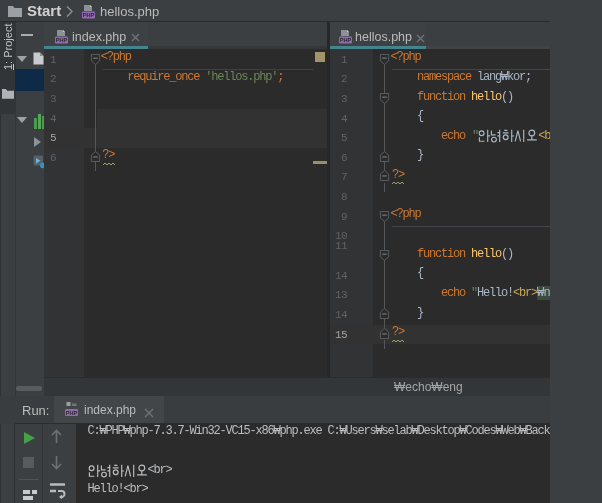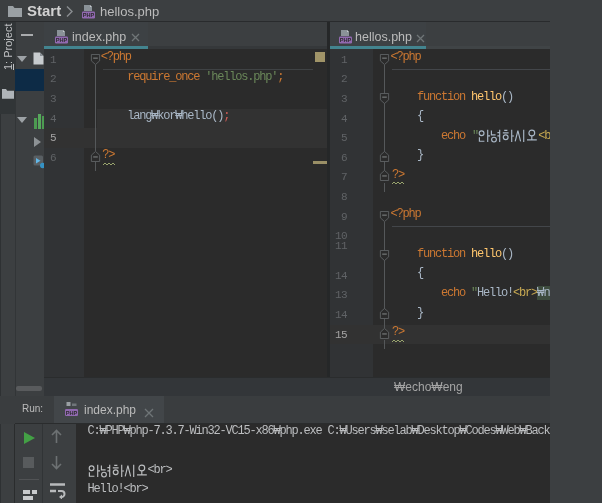--- a/index.html
+++ b/index.html
@@ -116,21 +116,20 @@
       <path d="M1.5 0.5 h9 v7 l-4.5 4 -4.5 -4 z" fill="#2b2b2b" stroke="#5f6265"></path>
       <path d="M3.5 4.5 h5" stroke="#8c9092" fill="none"></path>
     </svg>
 <svg class="abs" style="left:89.5px;top:150.8px" width="11" height="11" viewBox="0 0 12 12">
       <path d="M1.5 11.5 h9 v-7 l-4.5 -4 -4.5 4 z" fill="#2b2b2b" stroke="#5f6265"></path>
       <path d="M3.5 6.5 h5" stroke="#8c9092" fill="none"></path>
     </svg>
 <div class="abs" style="left:103px;top:68.7px;width:210px;height:1px;background:#3f4244"></div>
 <div class="abs mono" style="left:100.7px;top:50.2px"><span class="or">&lt;?php</span></div>
 <div class="abs mono" style="left:103.3px;top:69.8px"><span class="or">    require_once </span><span class="gr">'hellos.php'</span><span class="or">;</span></div>
-<div class="abs mono" style="left:103.3px;top:109.1px"><span class="id">    lang₩kor₩hello()</span><span class="er">;</span></div>
 <div class="abs mono" style="left:102.3px;top:148.4px"><span class="or">?&gt;</span></div>
 <svg class="abs" style="left:102.5px;top:161.8px" width="14" height="4" viewBox="0 0 14 4">
       <path d="M0 3 l2 -2 2 2 2 -2 2 2 2 -2 2 2" stroke="#9aa56e" fill="none"></path>
     </svg>
 <div class="abs" style="left:315px;top:52px;width:10px;height:10px;background:#a09468"></div>
 <div class="abs" style="left:313px;top:160.5px;width:14px;height:3px;background:#9a8f66"></div>
 <div class="abs" style="left:327px;top:22px;width:3px;height:355px;background:#252728"></div>
 
 <div class="abs" style="left:330px;top:22px;width:272px;height:355px;background:#2b2b2b"></div>
 <div class="abs" style="left:330px;top:22px;width:272px;height:24px;background:#3c3f41"></div>
@@ -194,20 +193,21 @@
       <path d="M1.5 11.5 h9 v-7 l-4.5 -4 -4.5 4 z" fill="#2b2b2b" stroke="#5f6265"></path>
       <path d="M3.5 6.5 h5" stroke="#8c9092" fill="none"></path>
     </svg>
 <svg class="abs" style="left:378.5px;top:327.6px" width="11" height="11" viewBox="0 0 12 12">
       <path d="M1.5 11.5 h9 v-7 l-4.5 -4 -4.5 4 z" fill="#2b2b2b" stroke="#5f6265"></path>
       <path d="M3.5 6.5 h5" stroke="#8c9092" fill="none"></path>
     </svg>
 <div class="abs" style="left:392px;top:68.7px;width:210px;height:1px;background:#43464a"></div>
 <div class="abs" style="left:392px;top:225.8px;width:210px;height:1px;background:#43464a"></div>
 <div class="abs mono" style="left:390.4px;top:50.2px"><span class="or">&lt;?php</span></div>
+<div class="abs mono" style="left:393.0px;top:69.8px"><span class="or">    namespace </span><span class="id">lang₩kor;</span></div>
 <div class="abs mono" style="left:393.0px;top:89.5px"><span class="or">    function </span><span class="yl">hello</span><span class="id">()</span></div>
 <div class="abs mono" style="left:393.0px;top:109.1px"><span class="id">    {</span></div>
 <div class="abs mono or" style="left:441.0px;top:128.8px">echo</div>
 <div class="abs mono gr" style="left:472.0px;top:128.8px">"</div>
 <div class="abs" style="left:478.2px;top:128.8px;height:14px;color:#a9b7c6;font-size:0;white-space:nowrap"><svg width="12" height="14" viewBox="0 0 12 14" style="display:inline-block">
         <use href="#h-an"></use>
       </svg><svg width="12" height="14" viewBox="0 0 12 14" style="display:inline-block">
         <use href="#h-ny"></use>
       </svg><svg width="12" height="14" viewBox="0 0 12 14" style="display:inline-block">
         <use href="#h-ha"></use>
@@ -230,21 +230,21 @@
       <path d="M0 3 l2 -2 2 2 2 -2 2 2 2 -2 2 2" stroke="#9aa56e" fill="none"></path>
     </svg>
 <svg class="abs" style="left:392.2px;top:338.6px" width="14" height="4" viewBox="0 0 14 4">
       <path d="M0 3 l2 -2 2 2 2 -2 2 2 2 -2 2 2" stroke="#9aa56e" fill="none"></path>
     </svg>
 
 <div class="abs" style="left:44px;top:377px;width:558px;height:19px;background:#333639;border-top:1px solid #2a2c2d"></div>
 <div class="abs" style="left:394px;top:380px;font-size:12px;color:#a5a5a5">₩echo₩eng</div>
 
 <div class="abs" style="left:0;top:396px;width:602px;height:28px;background:#3a3d3f"></div>
-<div class="abs" style="left:22px;top:403px;font-size:10px;color:#bbbbbb">Run:</div>
+<div class="abs" style="left:22px;top:403px;font-size:13px;color:#bbbbbb">Run:</div>
 <div class="abs" style="left:54px;top:396px;width:110px;height:28px;background:#424649"></div>
 <svg class="abs" style="left:64px;top:401px" width="15" height="16" viewBox="0 0 15 16">
  <path d="M2.5 1 h4 v4 h-4 z" fill="#9aa0a4"></path>
       <path d="M8 2.5 h4.5 v2.5 H8 z" fill="#70767a"></path>
  <rect x="1" y="8" width="13" height="7" rx="1.2" fill="#9169b0"></rect>
  <text x="7.5" y="13.6" font-size="5.6" font-weight="bold" fill="#2b2b2b" text-anchor="middle" font-family="Liberation Sans">PHP</text>
 </svg>
 <div class="abs ui" style="left:84px;top:403px">index.php</div>
 <svg class="abs" style="left:144px;top:407.5px" width="10" height="10" viewBox="0 0 10 10">
       <path d="M1 1 L9 9 M9 1 L1 9" stroke="#6f7577" stroke-width="1.3"></path>

